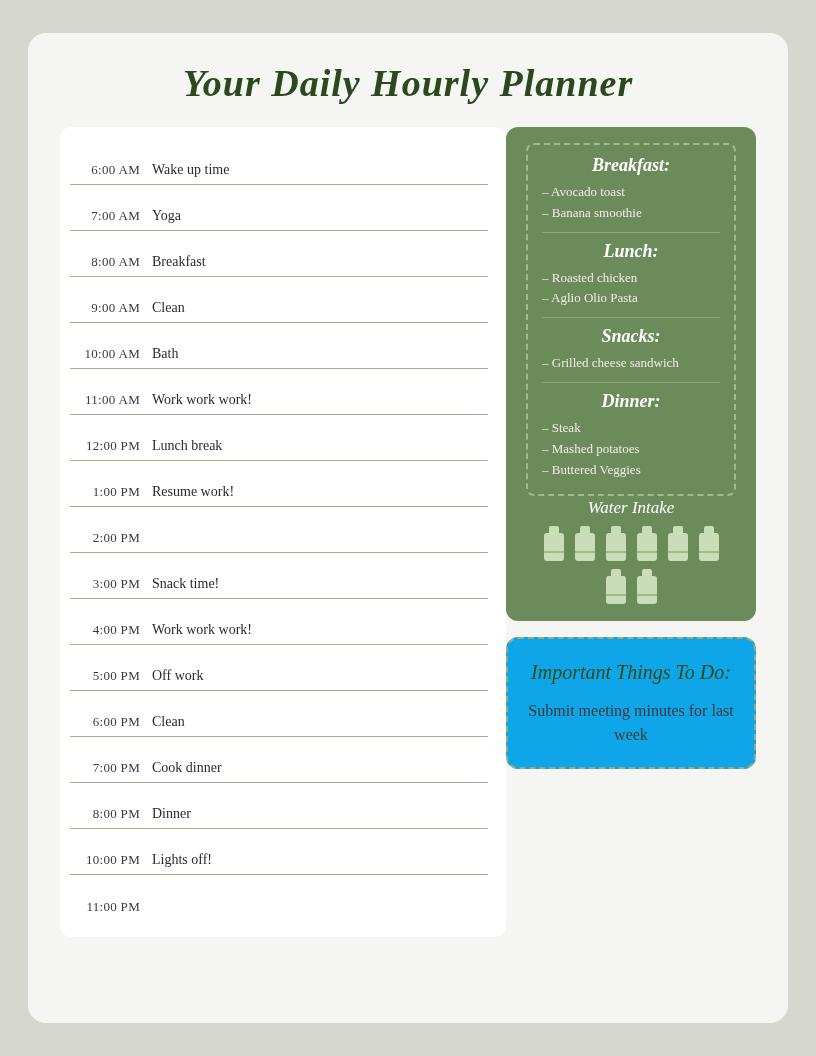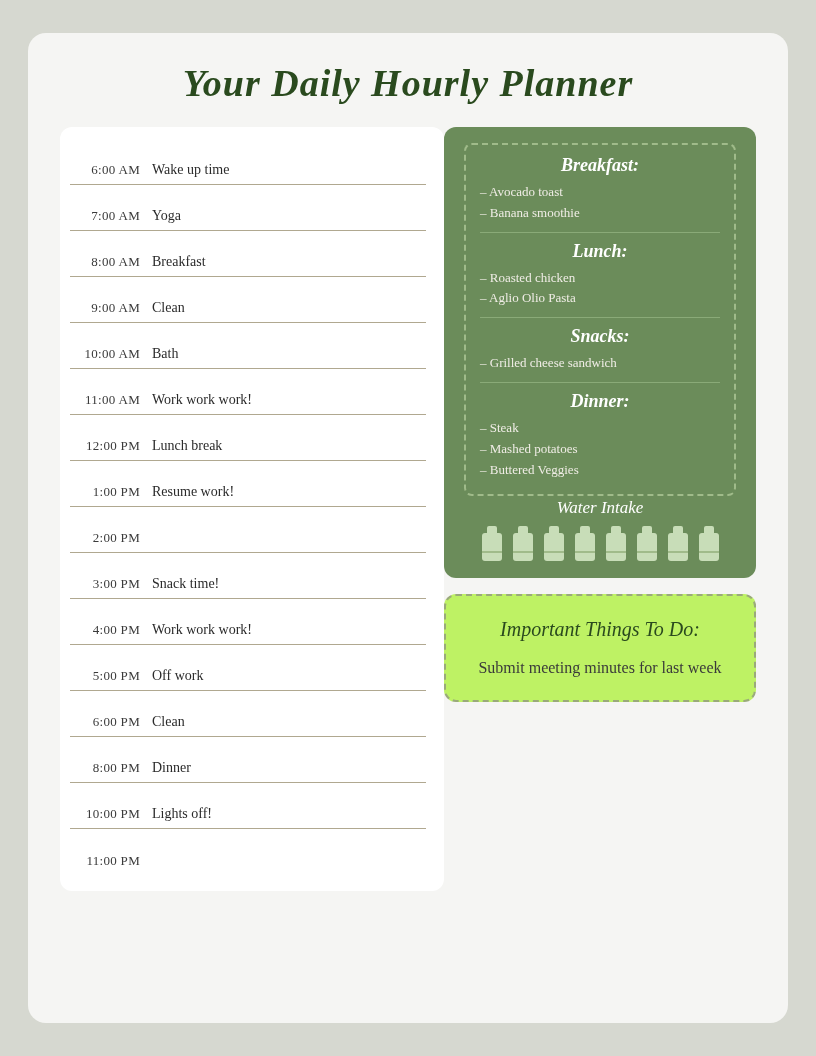--- a/index.html
+++ b/index.html
@@ -63,21 +63,21 @@
       letter-spacing: 0.3px;
     }
     .schedule-text {
       font-size: 14px;
       color: #2a2a2a;
       font-family: Georgia, serif;
       padding-bottom: 2px;
     }
     
     .right-col {
-      width: 312px;
+      width: 250px;
       display: flex;
       flex-direction: column;
       gap: 16px;
     }
     
     .meals-card {
       background: #6b8c5a;
       border-radius: 12px;
       padding: 16px 20px 14px 20px;
       color: white;
@@ -151,21 +151,21 @@
       width: 100%;
       height: 2px;
       background: #a0bb8a;
       position: absolute;
       bottom: 8px;
     }
     
     .important-card {
       border: 2px dashed #9aaa7a;
       border-radius: 12px;
-      background: #bef264;
+      background: #0ea5e9;
       padding: 20px 18px 20px 18px;
       text-align: center;
     }
     .important-title {
       font-size: 20px;
       font-family: Georgia, serif;
       font-style: italic;
       color: #2a4a1e;
       margin-bottom: 14px;
       line-height: 1.3;
@@ -230,20 +230,24 @@
       <span class="time-label">4:00 PM</span>
       <span class="schedule-text">Work work work!</span>
     </div>
         <div class="schedule-row">
       <span class="time-label">5:00 PM</span>
       <span class="schedule-text">Off work</span>
     </div>
         <div class="schedule-row">
       <span class="time-label">6:00 PM</span>
       <span class="schedule-text">Clean</span>
+    </div>
+        <div class="schedule-row">
+      <span class="time-label">7:00 PM</span>
+      <span class="schedule-text">Cook dinner</span>
     </div>
         <div class="schedule-row">
       <span class="time-label">8:00 PM</span>
       <span class="schedule-text">Dinner</span>
     </div>
         <div class="schedule-row">
       <span class="time-label">10:00 PM</span>
       <span class="schedule-text">Lights off!</span>
     </div>
         <div class="schedule-row">

